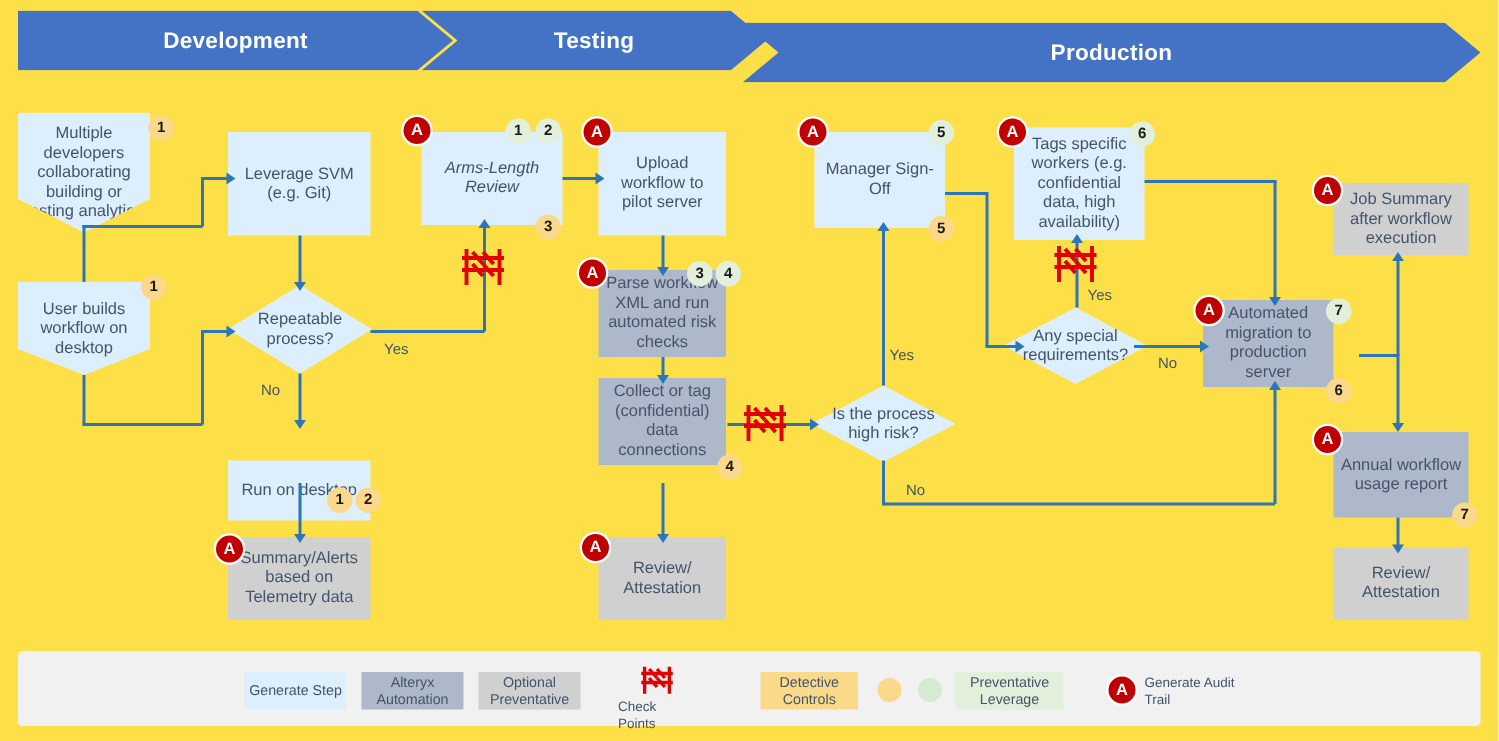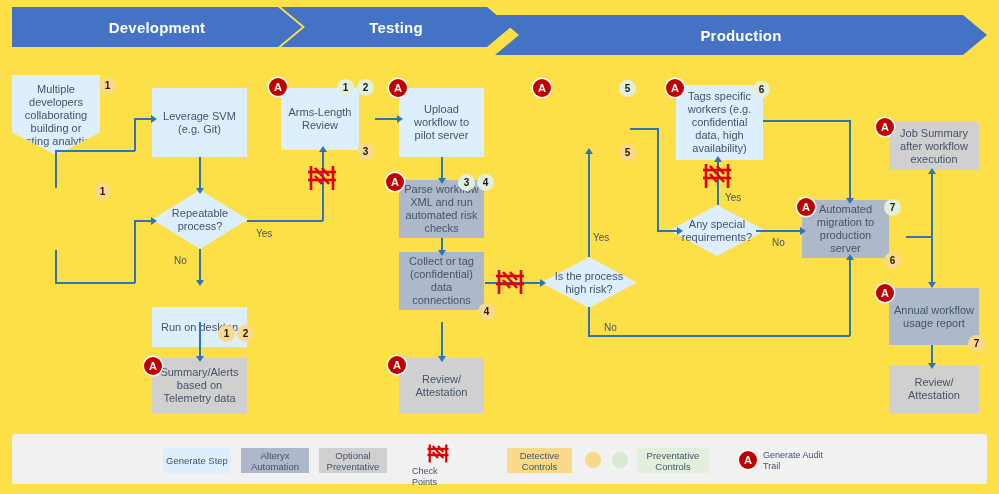--- a/index.html
+++ b/index.html
@@ -143,20 +143,23 @@
   <div class="lbl" style="left:593px;top:232px;">Yes</div>
   <div class="lbl" style="left:604px;top:322px;">No</div>
   <div class="lbl" style="left:725px;top:192px;">Yes</div>
   <div class="lbl" style="left:772px;top:237px;">No</div>
 
   <div class="node n-pentagon" style="left:12px;top:75px;width:88px;height:80px;">
     <span>Multiple developers collaborating building or testing analytics</span>
   </div>
   <div class="badge b-yellow" style="left:99px;top:77px;">1</div>
 
+  <div class="node n-pentagon" style="left:12px;top:188px;width:88px;height:62px;">
+    <span>User builds workflow on desktop</span>
+  </div>
   <div class="badge b-yellow" style="left:94px;top:183px;">1</div>
 
   <div class="node n-process" style="left:152px;top:88px;width:95px;height:69px;">
     <span>Leverage SVM (e.g. Git)</span>
   </div>
 
   <div class="node n-diamond" style="left:152px;top:190px;width:96px;height:59px;">
     <span class="dia-bg"></span>
     <span class="dia-tx">Repeatable process?</span>
   </div>
@@ -165,21 +168,21 @@
     <span>Run on desktop</span>
   </div>
   <div class="badge b-yellow" style="left:218px;top:325px;">1</div>
   <div class="badge b-yellow" style="left:237px;top:325px;">2</div>
 
   <div class="node n-attest" style="left:152px;top:358px;width:95px;height:55px;">
     <span>Summary/Alerts based on Telemetry data</span>
   </div>
   <div class="badge b-audit" style="left:144px;top:357px;">A</div>
 
-  <div class="node n-process" style="left:281px;top:88px;width:78px;height:62px;">
+  <div class="node n-process" style="left:281px;top:88px;width:94px;height:62px;font-style:italic;">
     <span>Arms-Length Review</span>
   </div>
   <div class="badge b-audit" style="left:269px;top:78px;">A</div>
   <div class="badge b-green" style="left:337px;top:79px;">1</div>
   <div class="badge b-green" style="left:357px;top:79px;">2</div>
   <div class="badge b-yellow" style="left:357px;top:143px;">3</div>
 
   <div class="node n-process" style="left:399px;top:88px;width:85px;height:69px;">
     <span>Upload workflow to pilot server</span>
   </div>
@@ -195,20 +198,23 @@
   <div class="node n-alteryx" style="left:399px;top:252px;width:85px;height:58px;">
     <span>Collect or tag (confidential) data connections</span>
   </div>
   <div class="badge b-yellow" style="left:478px;top:303px;">4</div>
 
   <div class="node n-attest" style="left:399px;top:358px;width:85px;height:55px;">
     <span>Review/ Attestation</span>
   </div>
   <div class="badge b-audit" style="left:388px;top:356px;">A</div>
 
+  <div class="node n-process" style="left:543px;top:88px;width:87px;height:64px;">
+    <span>Manager Sign-Off</span>
+  </div>
   <div class="badge b-audit" style="left:533px;top:79px;">A</div>
   <div class="badge b-green" style="left:619px;top:80px;">5</div>
   <div class="badge b-yellow" style="left:619px;top:144px;">5</div>
 
   <div class="node n-diamond" style="left:541px;top:257px;width:96px;height:51px;">
     <span class="dia-bg"></span>
     <span class="dia-tx">Is the process high risk?</span>
   </div>
 
   <div class="node n-process" style="left:676px;top:85px;width:87px;height:75px;">
@@ -313,20 +319,20 @@
       </svg>
     </div>
     <div class="lg-tx" style="left:400px;top:32px;width:52px;">Check Points</div>
 
     <div class="lg-sw" style="left:495px;top:14px;width:65px;height:25px;background:#fbd98b;">
       <span>Detective Controls</span>
     </div>
     <div class="lg-dot" style="left:573px;top:18px;background:#fbd98b;"></div>
     <div class="lg-dot" style="left:600px;top:18px;background:#d6e9d1;"></div>
     <div class="lg-sw" style="left:625px;top:14px;width:72px;height:25px;background:#e2efda;">
-      <span>Preventative Controls</span>
+      <span>Preventative Leverage</span>
     </div>
 
     <div class="badge b-audit" style="left:727px;top:17px;position:absolute;">A</div>
     <div class="lg-tx" style="left:751px;top:16px;width:78px;text-align:left;">Generate Audit Trail</div>
   </div>
 
 </div>
 
 </body></html>

